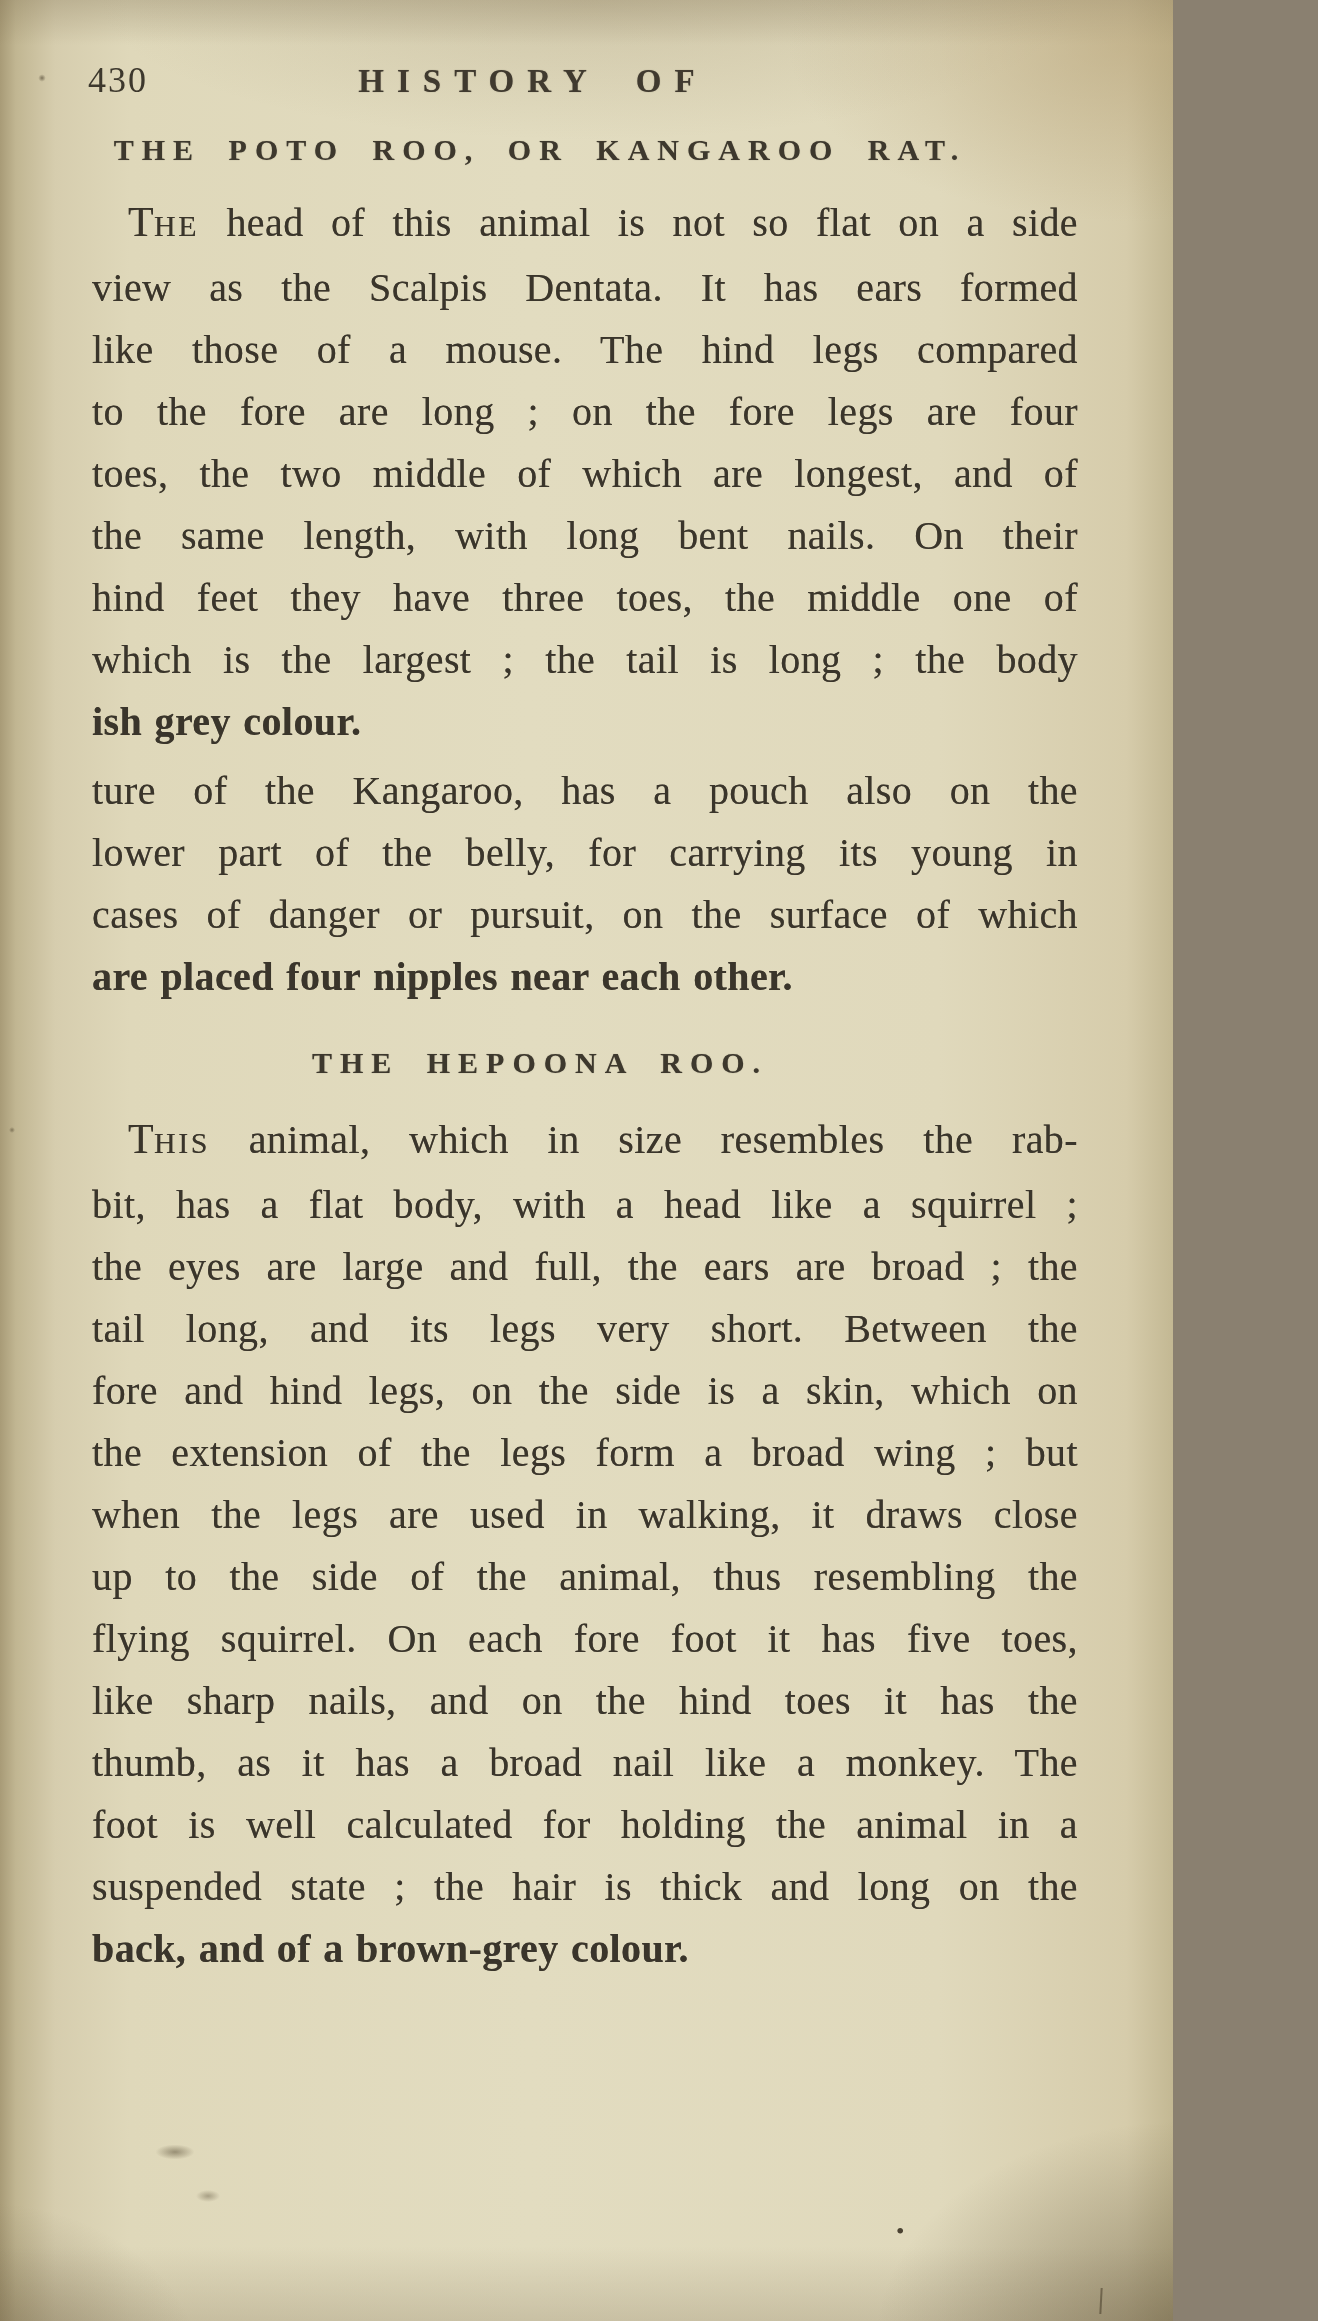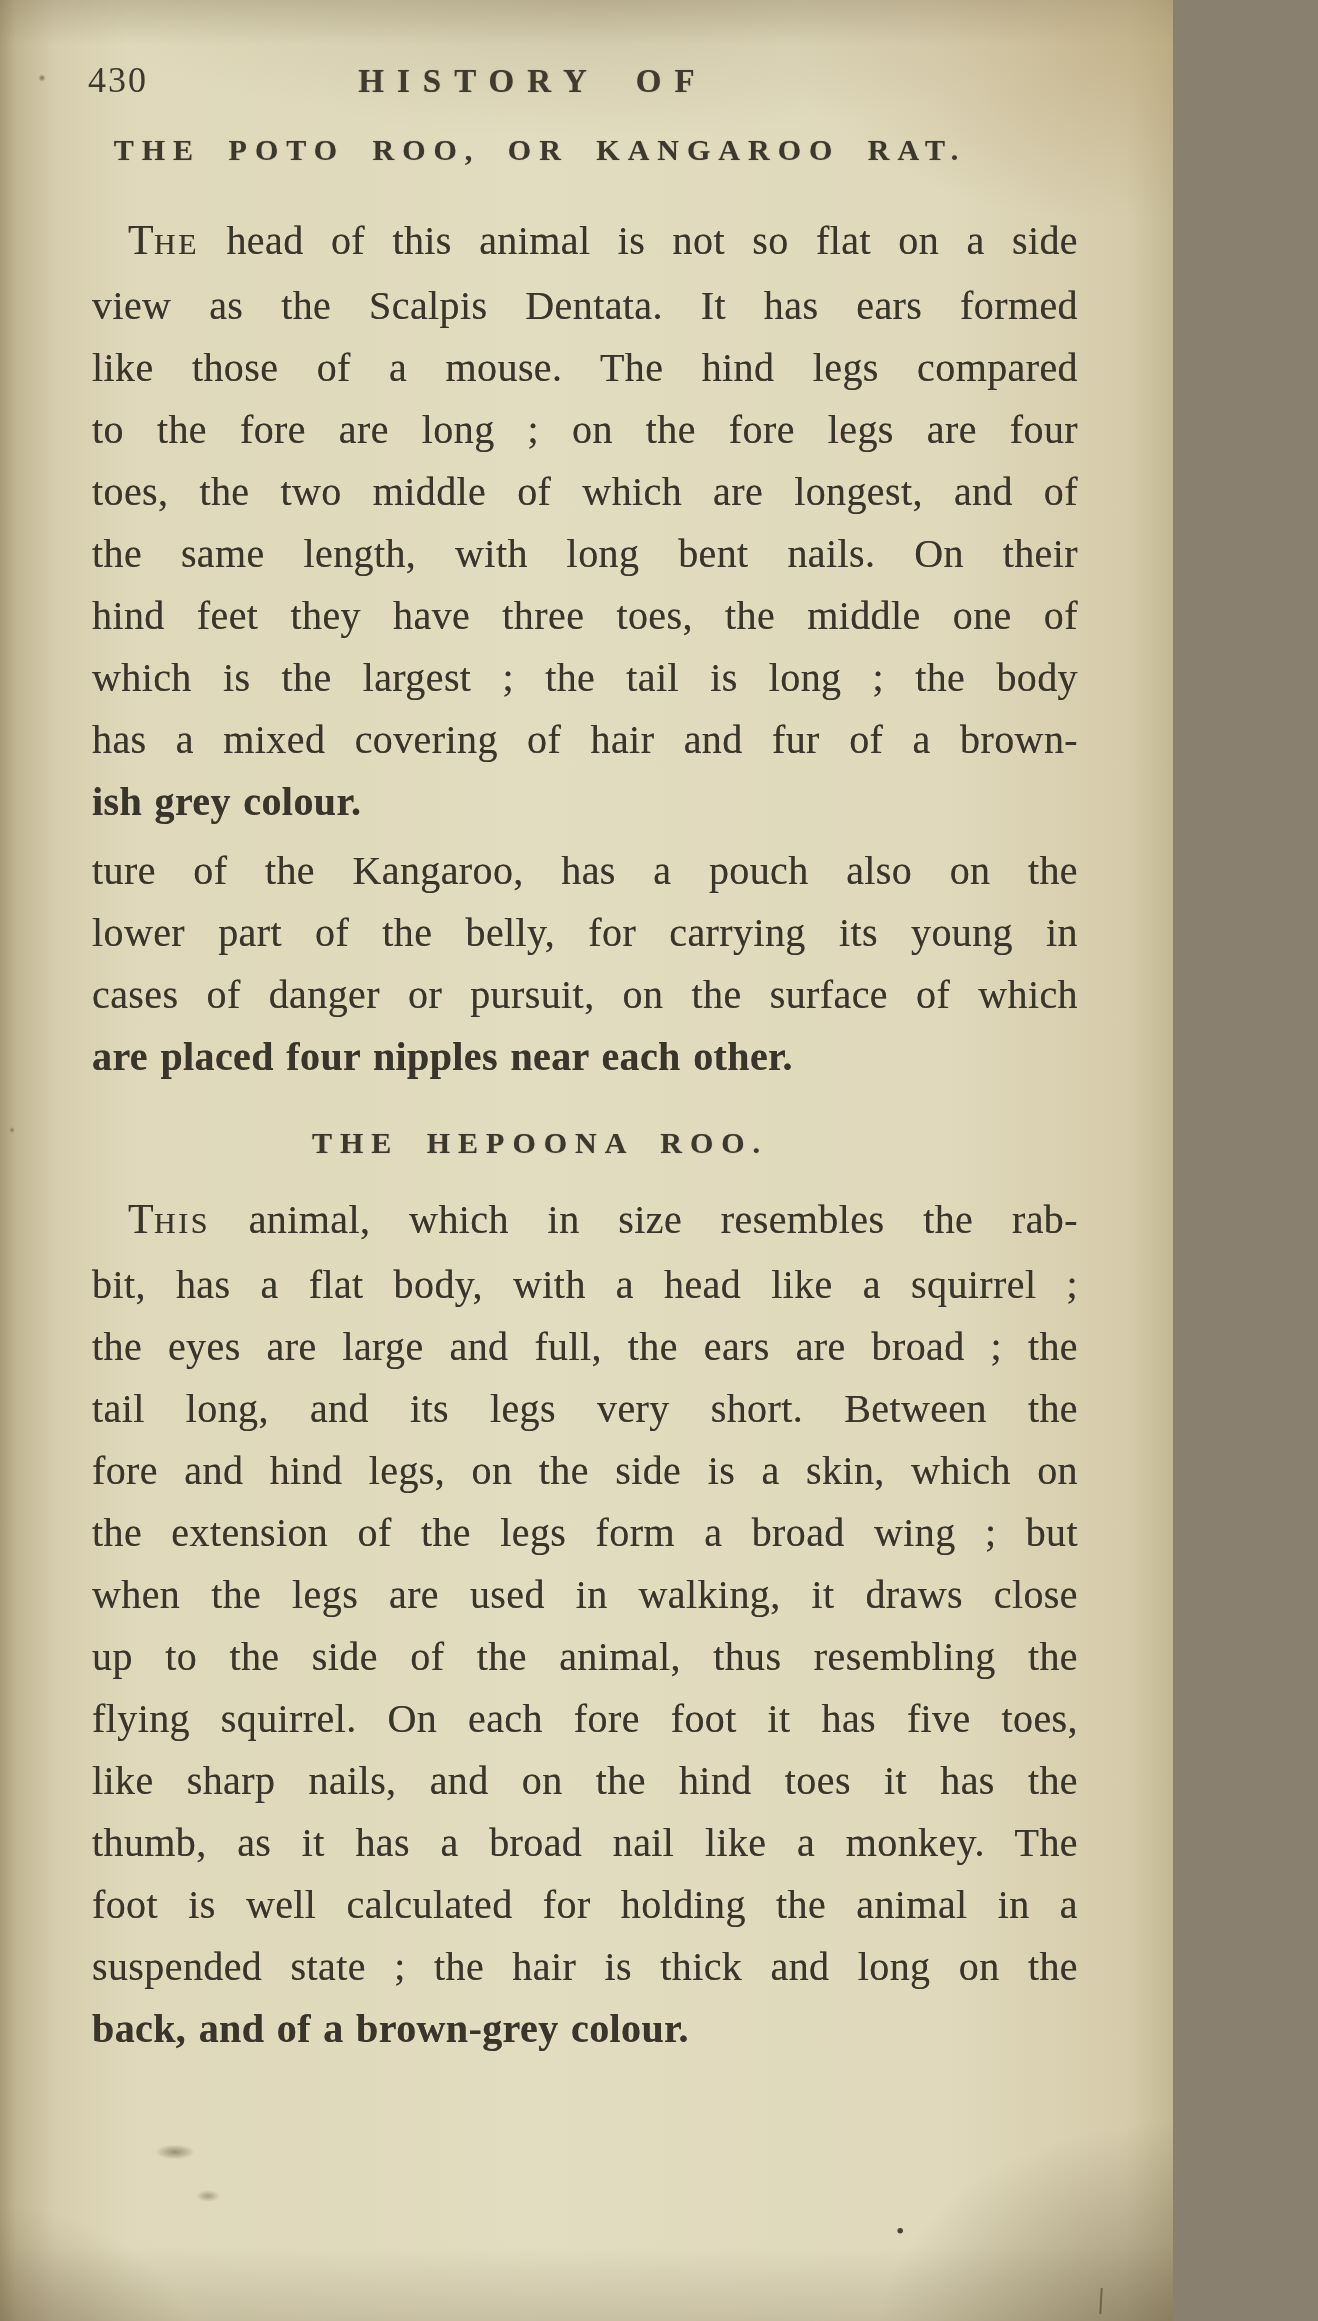--- a/index.html
+++ b/index.html
@@ -63,21 +63,21 @@
     text-align: center;
     font-size: 30px;
     font-weight: 600;
     letter-spacing: 8px;
     word-spacing: 12px;
     line-height: 42px;
     color: #3d382d;
     transform: translateX(-45px);
     text-shadow: 0 0 1px rgba(64,58,47,0.45);
   }
-  .section-heading.first-heading { margin: 26px 0 38px; }
+  .section-heading.first-heading { margin: 26px 0 20px; }
   .section-heading.later-heading { margin: 34px 0 24px; }
 
   .paragraph { margin: 7px; }
 
   .line {
     font-size: 40px;
     line-height: 62px;
     letter-spacing: 0.4px;
     word-spacing: 2px;
     text-align: justify;
@@ -123,21 +123,20 @@
       <div class="section-heading first-heading">THE POTO ROO, OR KANGAROO RAT.</div>
       <div class="paragraph">
         <div class="line first"><span class="lead-cap">T</span><span class="lead-sc">HE</span> head of this animal is not so flat on a side</div>
         <div class="line">view as the Scalpis Dentata.  It has ears formed</div>
         <div class="line">like those of a mouse.  The hind legs compared</div>
         <div class="line">to the fore are long ; on the fore legs are four</div>
         <div class="line">toes, the two middle of which are longest, and of</div>
         <div class="line">the same length, with long bent nails.  On their</div>
         <div class="line">hind feet they have three toes, the middle one of</div>
         <div class="line">which is the largest ; the tail is long ; the body</div>
-        <div class="line">has a mixed covering of hair and fur of a brown-</div>
         <div class="line last">ish grey colour.</div>
       </div>
       <div class="paragraph">
         <div class="line">ture of the Kangaroo, has a pouch also on the</div>
         <div class="line">lower part of the belly, for carrying its young in</div>
         <div class="line">cases of danger or pursuit, on the surface of which</div>
         <div class="line last">are placed four nipples near each other.</div>
       </div>
       <div class="section-heading later-heading">THE HEPOONA ROO.</div>
       <div class="paragraph">

